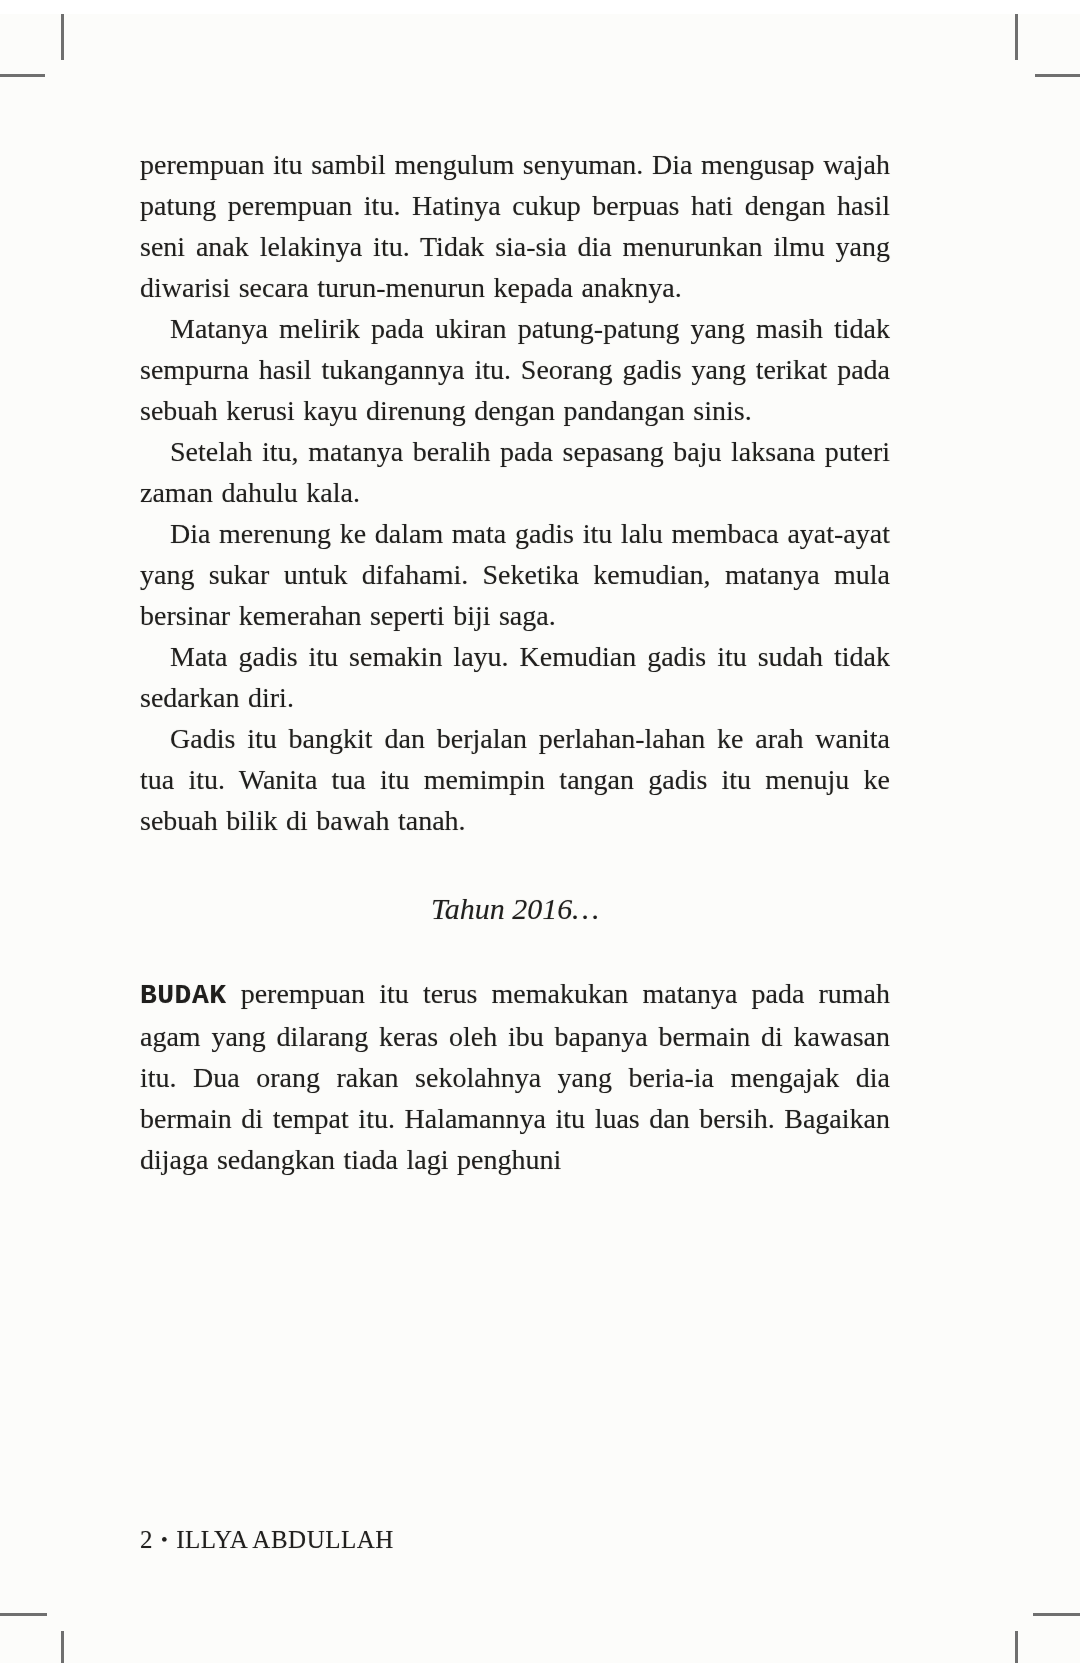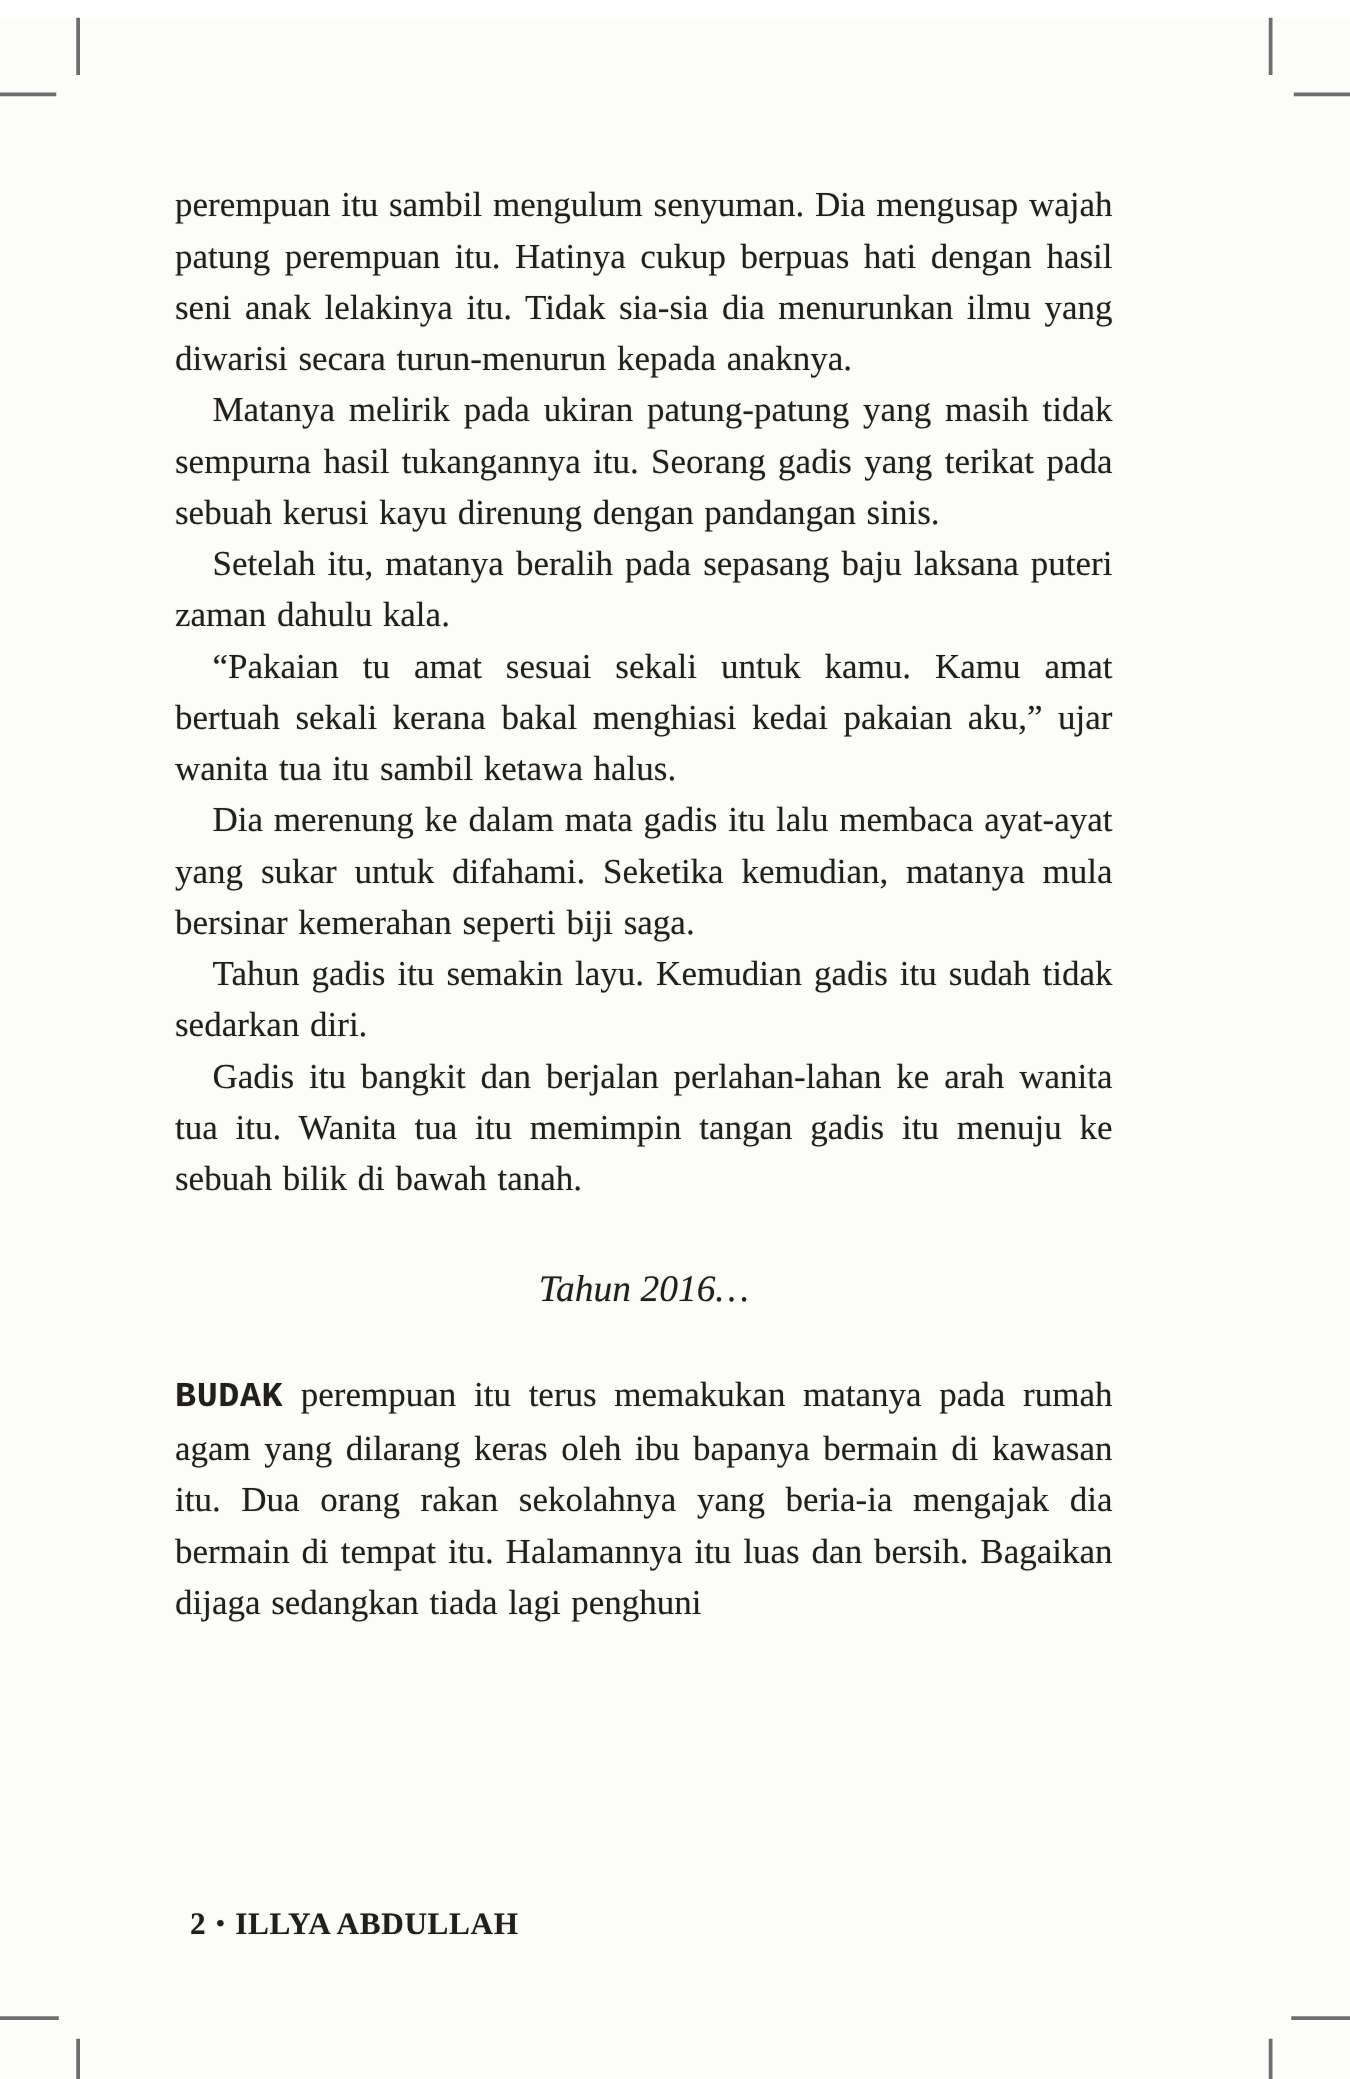--- a/index.html
+++ b/index.html
@@ -64,27 +64,26 @@
     text-align: justify;
     word-spacing: 1.5px;
   }
   .final-para b {
     font-weight: bold;
     letter-spacing: 0.5px;
     font-family: Liberation Mono, monospace;
   }
   .page-footer {
     position: absolute;
-    left: 152px;
+    left: 140px;
     top: 1512px;
     font-size: 25px;
     letter-spacing: 0.5px;
     text-shadow: 0 0 1px rgba(32,31,29,0.3);
     white-space: nowrap;
-    font-weight: bold;
   }
   .page-footer .bullet {
     font-size: 19px;
     margin: 0 8px;
     vertical-align: 2px;
   }
 </style>
 </head>
 <body>
 
@@ -97,23 +96,22 @@
   <div class="mark bl-h"></div>
   <div class="mark bl-v"></div>
   <div class="mark br-h"></div>
   <div class="mark br-v"></div>
 
   <main class="text-block">
     <div id="paragraphs">
         <p class="para">perempuan itu sambil mengulum senyuman. Dia mengusap wajah patung perempuan itu. Hatinya cukup berpuas hati dengan hasil seni anak lelakinya itu. Tidak sia-sia dia menurunkan ilmu yang diwarisi secara turun-menurun kepada anaknya.</p>
         <p class="para indent">Matanya melirik pada ukiran patung-patung yang masih tidak sempurna hasil tukangannya itu. Seorang gadis yang terikat pada sebuah kerusi kayu direnung dengan pandangan sinis.</p>
         <p class="para indent">Setelah itu, matanya beralih pada sepasang baju laksana puteri zaman dahulu kala.</p>
-        <p class="para indent">“Pakaian tu amat sesuai sekali untuk kamu. Kamu amat bertuah sekali kerana bakal menghiasi kedai pakaian aku,” ujar wanita tua itu sambil ketawa halus.</p>
         <p class="para indent">Dia merenung ke dalam mata gadis itu lalu membaca ayat-ayat yang sukar untuk difahami. Seketika kemudian, matanya mula bersinar kemerahan seperti biji saga.</p>
-        <p class="para indent">Tahun gadis itu semakin layu. Kemudian gadis itu sudah tidak sedarkan diri.</p>
+        <p class="para indent">Mata gadis itu semakin layu. Kemudian gadis itu sudah tidak sedarkan diri.</p>
         <p class="para indent">Gadis itu bangkit dan berjalan perlahan-lahan ke arah wanita tua itu. Wanita tua itu memimpin tangan gadis itu menuju ke sebuah bilik di bawah tanah.</p>
       </div>
 
     <p class="section-heading">Tahun 2016…</p>
 
     <p class="final-para"><b>BUDAK</b><span> perempuan itu terus memakukan matanya pada rumah agam yang dilarang keras oleh ibu bapanya bermain di kawasan itu. Dua orang rakan sekolahnya yang beria-ia mengajak dia bermain di tempat itu. Halamannya itu luas dan bersih. Bagaikan dijaga sedangkan tiada lagi penghuni</span></p>
   </main>
 
   <footer class="page-footer">
     <span>2</span><span class="bullet">•</span><span>ILLYA ABDULLAH</span>

